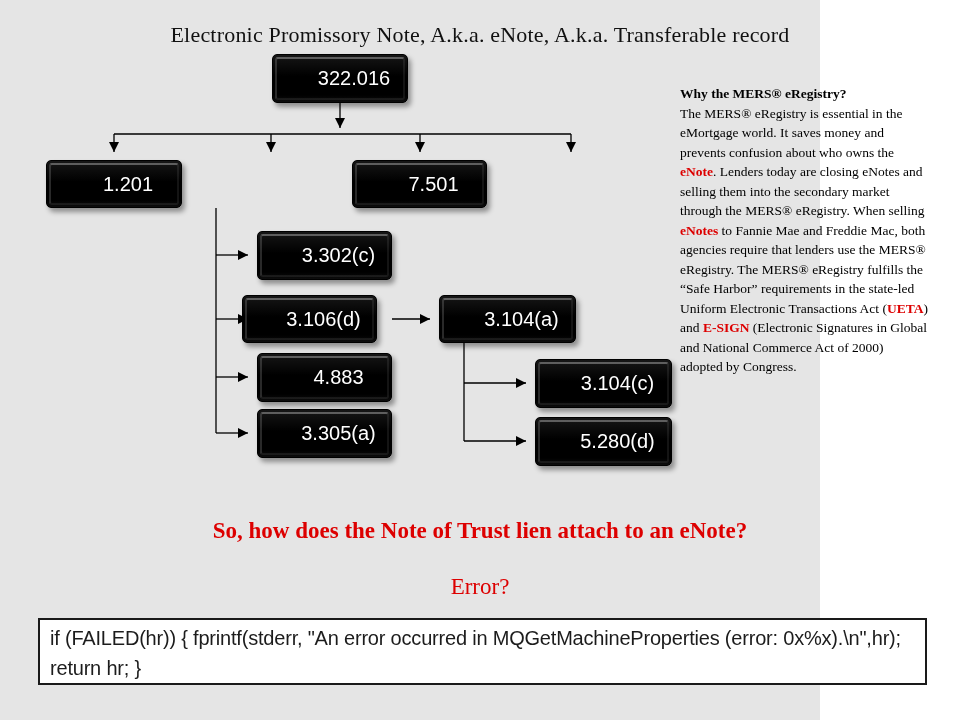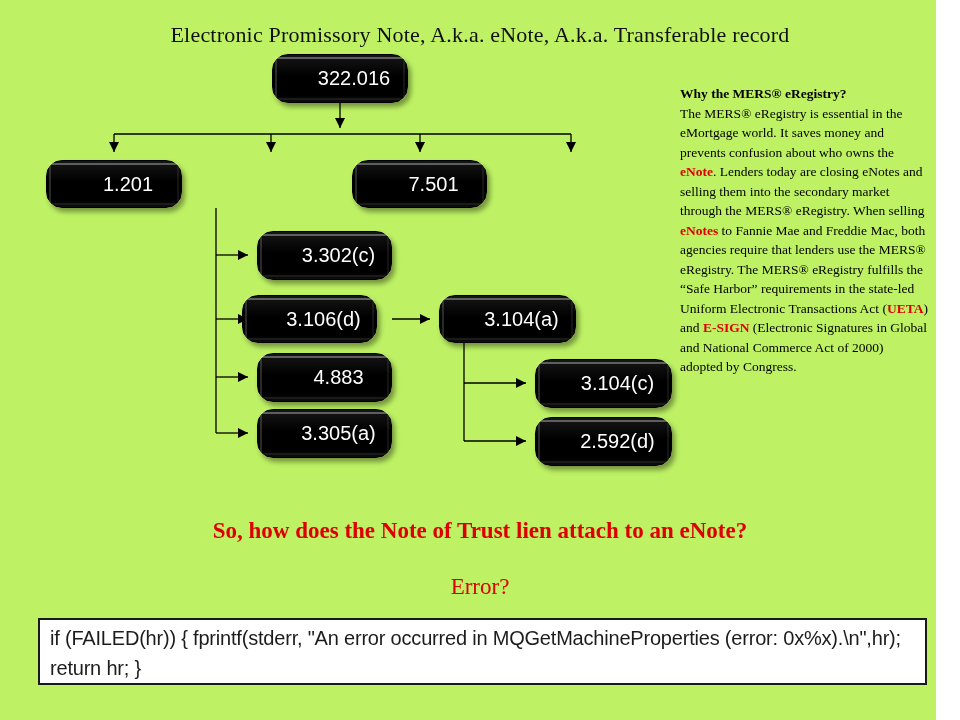--- a/index.html
+++ b/index.html
@@ -1,32 +1,32 @@
 <!DOCTYPE html>
 <html style="--red: #dd0000;"><head>
 <meta charset="utf-8">
 <style>
   :root { --red:#dd0000; --ink:#1a1a1a; }
   * { margin:0; padding:0; box-sizing:border-box; }
   html,body { width:960px; height:720px; background:#ffffff; overflow:hidden;
               font-family:"Liberation Serif", serif; }
-  .slide { position:relative; width:936px; height:720px; background:#bef264; }
+  .slide { position:relative; width:820px; height:720px; background:#e5e5e5; }
 
   .slide-title {
     position:absolute; left:0; top:22px; width:960px; text-align:center;
     font-size:22px; font-weight:400; color:#111; letter-spacing:0.2px;
   }
 
   .connectors { position:absolute; left:0; top:0; width:960px; height:720px; }
 
   .node {
     position:absolute; display:flex; align-items:center; justify-content:center;
     background:linear-gradient(180deg,#161616 0%,#000 45%,#000 85%,#0d0d0d 100%);
     color:#fff; font-family:"Liberation Sans", sans-serif; font-size:20px;
-    border:1px solid #000; border-radius:16px;
+    border:1px solid #000; border-radius:5px;
     box-shadow:3px 4px 5px rgba(0,0,0,0.38);
     padding-left:28px;
   }
   .node::before {
     content:""; position:absolute; inset:2px; border-radius:3px;
     border:2px solid rgba(255,255,255,0.08);
     border-top-color:rgba(255,255,255,0.32);
     border-left-color:rgba(255,255,255,0.16);
     pointer-events:none;
   }
@@ -92,21 +92,21 @@
 
   <div class="node" style="left:272px;top:54px;width:136px;height:49px">322.016</div>
   <div class="node" style="left:46px;top:160px;width:136px;height:48px">1.201</div>
   <div class="node" style="left:352px;top:160px;width:135px;height:48px">7.501</div>
   <div class="node" style="left:257px;top:231px;width:135px;height:49px">3.302(c)</div>
   <div class="node" style="left:242px;top:295px;width:135px;height:48px">3.106(d)</div>
   <div class="node" style="left:257px;top:353px;width:135px;height:49px">4.883</div>
   <div class="node" style="left:257px;top:409px;width:135px;height:49px">3.305(a)</div>
   <div class="node" style="left:439px;top:295px;width:137px;height:48px">3.104(a)</div>
   <div class="node" style="left:535px;top:359px;width:137px;height:49px">3.104(c)</div>
-  <div class="node" style="left:535px;top:417px;width:137px;height:49px">2.592(d)</div>
+  <div class="node" style="left:535px;top:417px;width:137px;height:49px">5.280(d)</div>
 
   <aside class="sidebar">
     <div class="sidebar-heading">Why the MERS® eRegistry?</div>
     <div class="sidebar-body"><span>The MERS® eRegistry is essential in the eMortgage world. It saves money and prevents confusion about who owns the </span><span class="hl">eNote</span><span>. Lenders today are closing eNotes and selling them into the secondary market through the MERS® eRegistry. When selling </span><span class="hl">eNotes</span><span> to Fannie Mae and Freddie Mac, both agencies require that lenders use the MERS® eRegistry. The MERS® eRegistry fulfills the “Safe Harbor” requirements in the state-led Uniform Electronic Transactions Act (</span><span class="hl">UETA</span><span>) and </span><span class="hl">E-SIGN</span><span> (Electronic Signatures in Global and National Commerce Act of 2000) adopted by Congress.</span></div>
   </aside>
 
   <div class="question">So, how does the Note of Trust lien attach to an eNote?</div>
   <div class="error-q">Error?</div>
 
   <div class="codebox">

